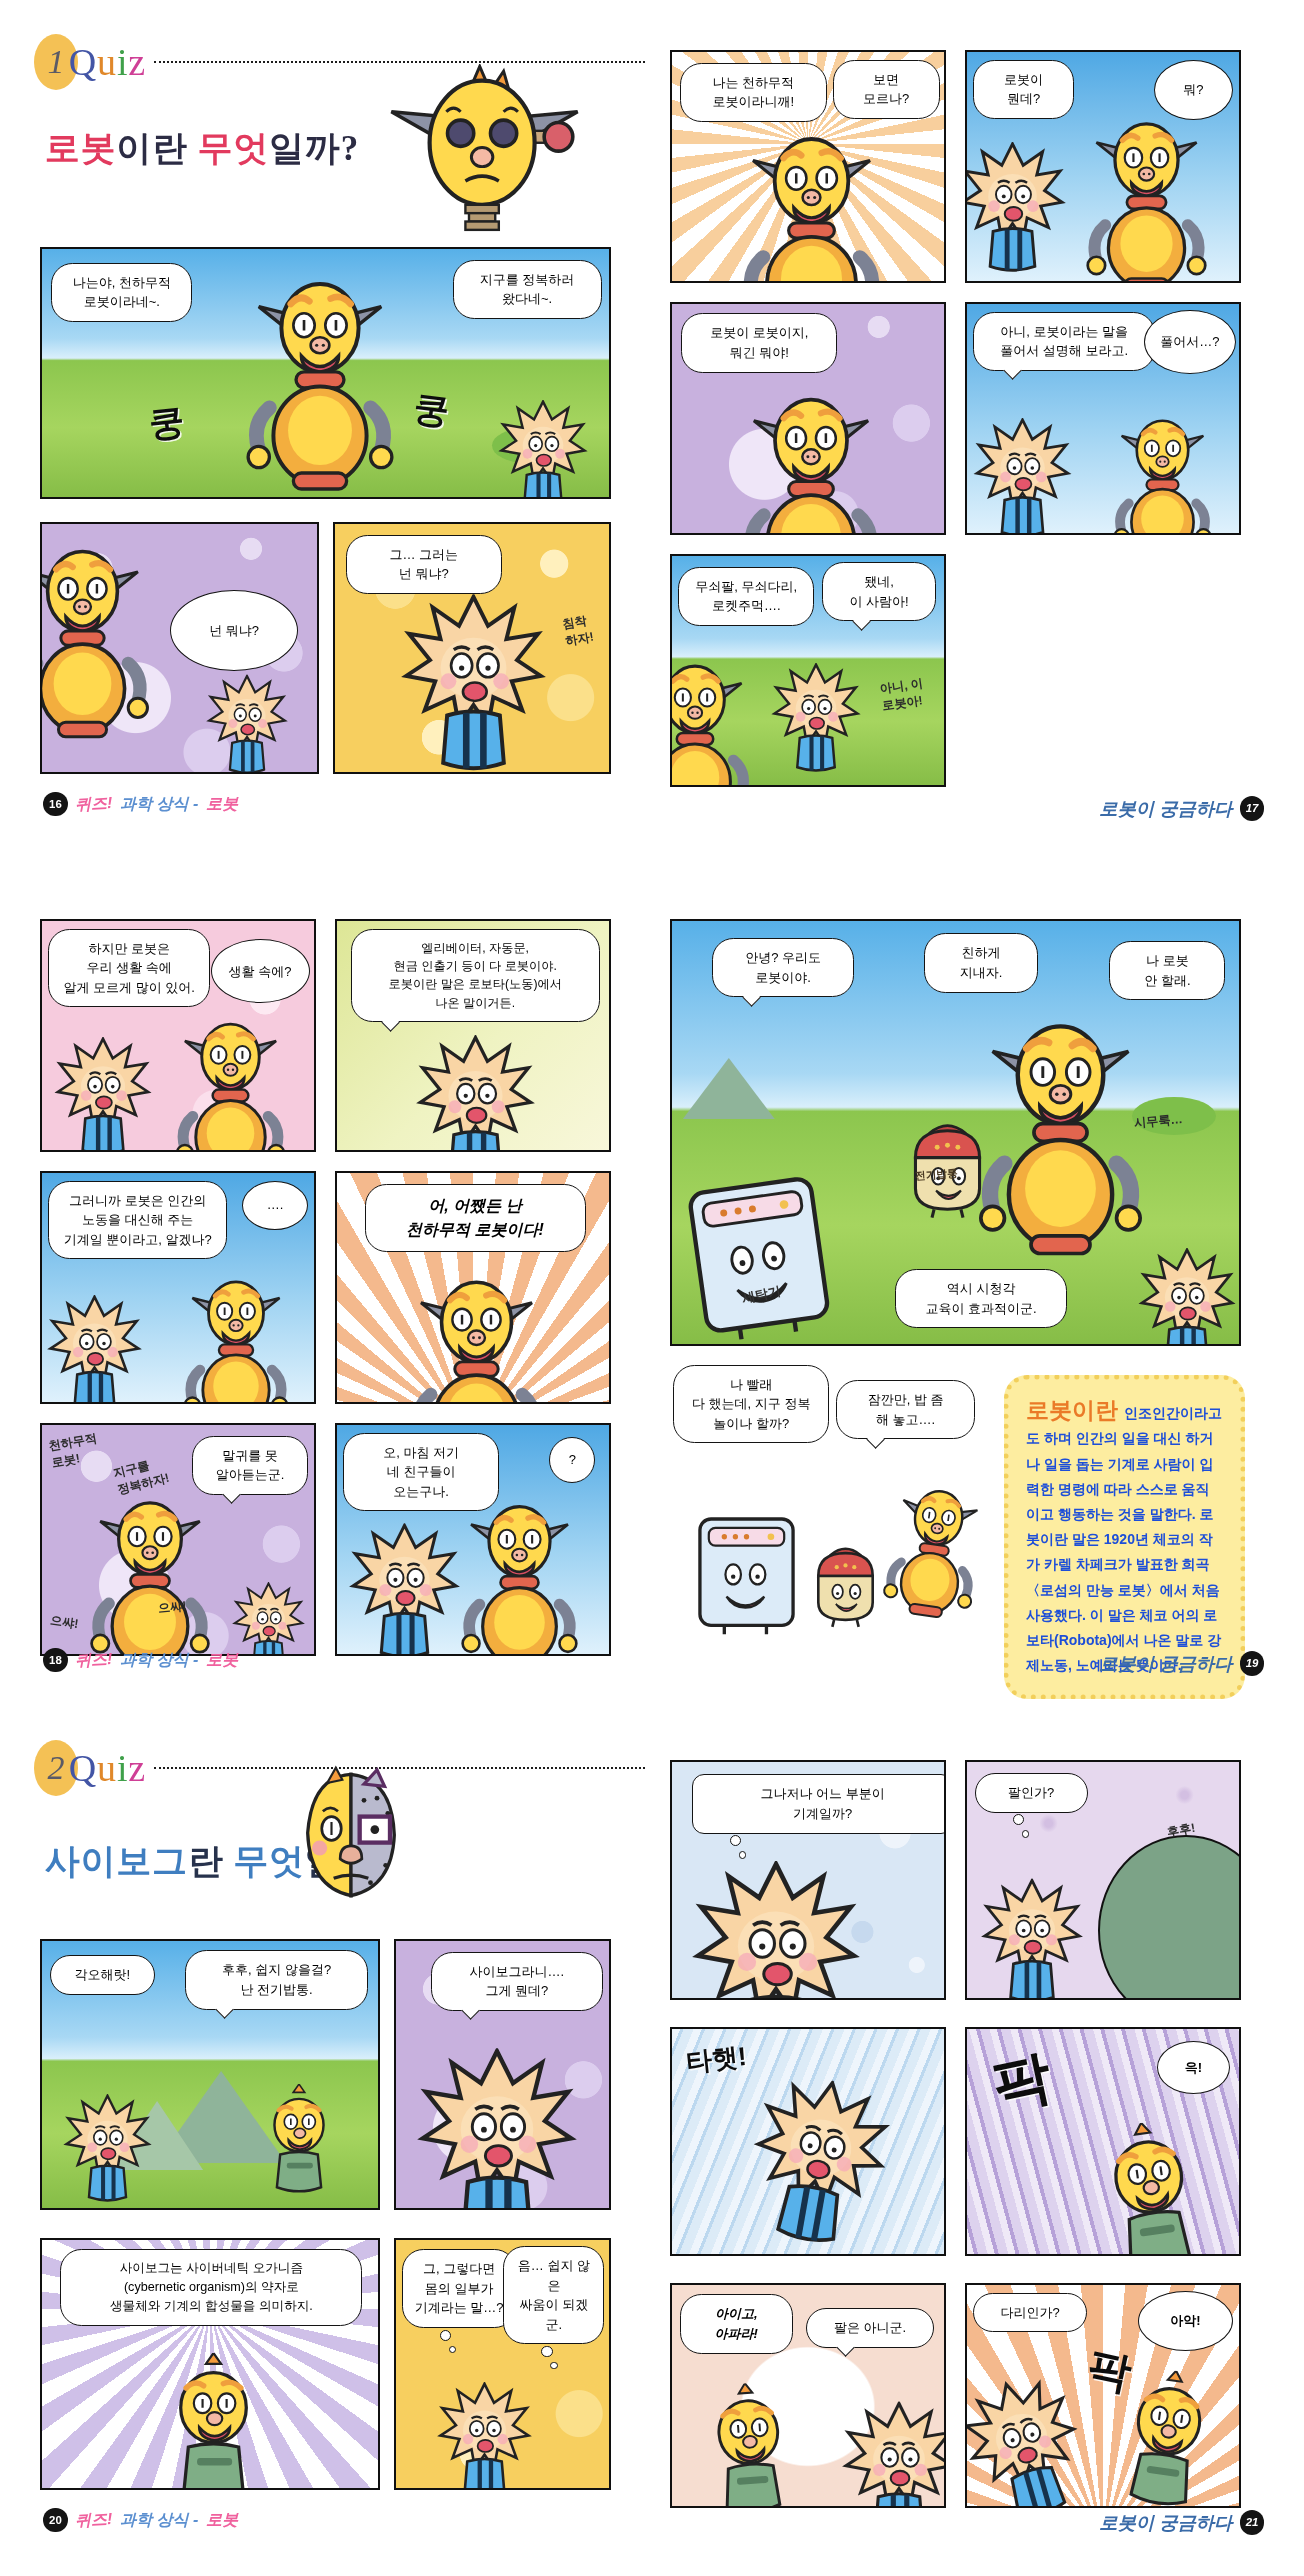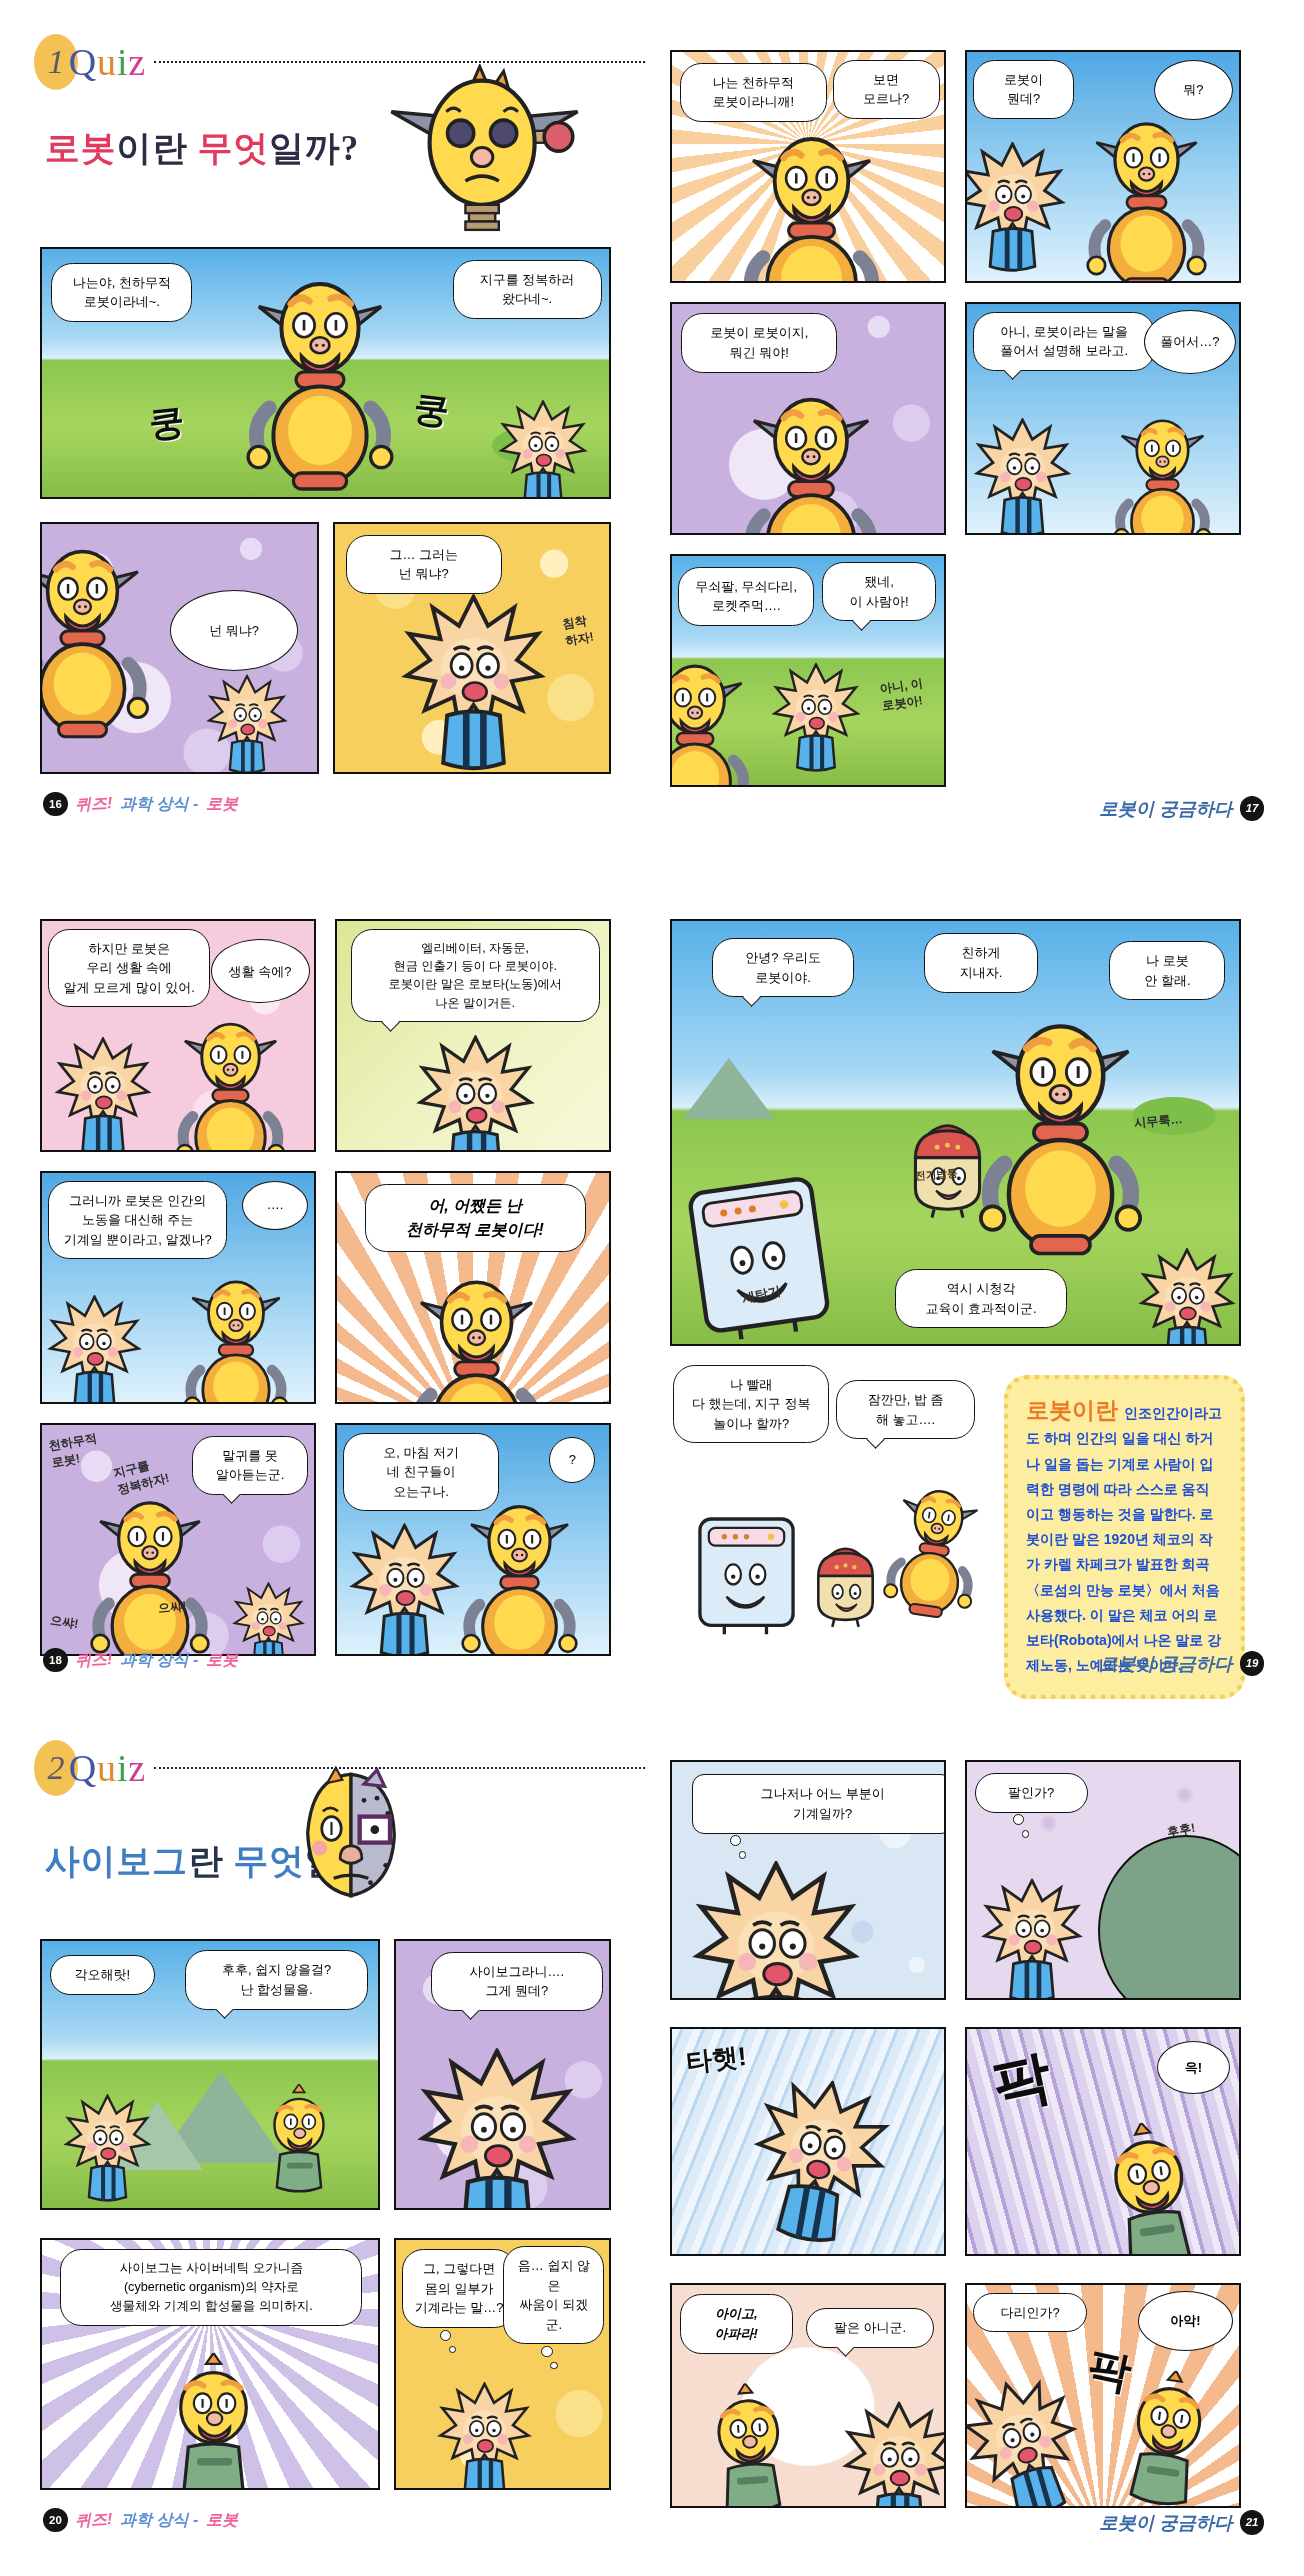--- a/index.html
+++ b/index.html
@@ -512,21 +512,21 @@
 
   <h1 class="comic-title" style="left:10.7px; top:105px;"><span class="t-blue">사이보그</span><span class="t-navy">란 </span><span class="t-blue">무엇</span><span class="t-navy">일까?</span></h1>
 
   <svg class="char" style="left:252px; top:32px; width:130px; height:153px;" viewBox="0 0 170 200" width="130" height="153">
       <use href="#sym-cyborg-head"></use>
     </svg>
 
   <div class="panel bg-grass" style="left:6.1px; top:206px; width:340px; height:271px;">
     <div class="bubble" style="left:7.6px; top:13.7px; width:105px;">각오해랏!</div>
     <div class="bubble tail" style="left:143px; top:9.2px; width:183px;">후후, 쉽지 않을걸?
-난 합성물을.</div>
+난 전기밥통.</div>
     <div class="mtn" style="left:114px; top:130px; width:130px; height:92px; background:#8fb49a;"></div>
     <div class="mtn" style="left:69px; top:160px; width:92px; height:69px; background:#a6c7a8;"></div>
     <svg class="char" style="left:21.4px; top:153px; width:89px; height:113px;" viewBox="0 0 116 148" width="89" height="113">
         <use href="#sym-boy"></use>
       </svg>
     <svg class="char" style="right:34px; top:143px; width:90px; height:123px;" viewBox="0 0 118 161" width="90" height="123">
         <use href="#sym-catkid"></use>
       </svg>
   </div>
   <div class="panel bg-lavender" style="left:360px; top:206px; width:217px; height:271px;">

